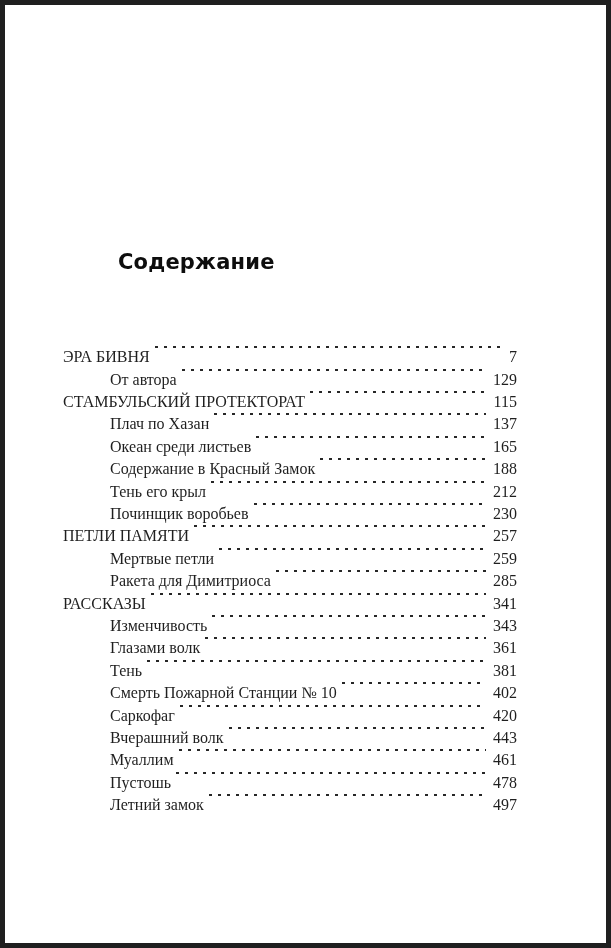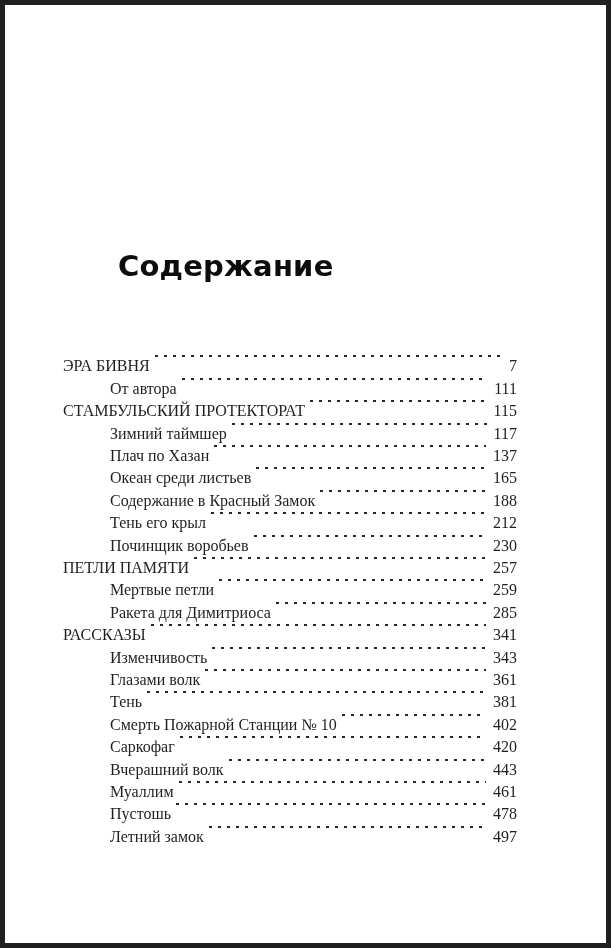--- a/index.html
+++ b/index.html
@@ -15,21 +15,21 @@
     background:var(--paper);
     border:5px solid var(--frame);
     overflow:hidden;
     font-family:"Liberation Serif","DejaVu Serif",serif;
     color:var(--ink);
   }
   .title{
     margin:245px 12px 0 113px;
     font-family:"DejaVu Sans","Liberation Sans",sans-serif;
     font-weight:700;
-    font-size:29px;
+    font-size:21px;
     line-height:1.15;
     color:#0d0d0d;
     letter-spacing:0.2px;
   }
   .toc{
     margin-top:72px;
     padding:0 89px 0 58px;
     font-size:16px;
     line-height:22.4px;
   }
@@ -60,33 +60,28 @@
   <div class="toc">
       <div class="toc-group">
         <div class="toc-row">
     <span class="label">ЭРА БИВНЯ</span>
     <span class="leader"></span>
     <span class="num">7</span>
   </div>
         <div class="toc-row sub">
     <span class="label">От автора</span>
     <span class="leader"></span>
-    <span class="num">111</span>
+    <span class="num">129</span>
   </div>
       </div>
       <div class="toc-group">
         <div class="toc-row">
     <span class="label">СТАМБУЛЬСКИЙ ПРОТЕКТОРАТ</span>
     <span class="leader"></span>
     <span class="num">115</span>
-  </div>
-        <div class="toc-row sub">
-    <span class="label">Зимний таймшер</span>
-    <span class="leader"></span>
-    <span class="num">117</span>
   </div>
         <div class="toc-row sub">
     <span class="label">Плач по Хазан</span>
     <span class="leader"></span>
     <span class="num">137</span>
   </div>
         <div class="toc-row sub">
     <span class="label">Океан среди листьев</span>
     <span class="leader"></span>
     <span class="num">165</span>

